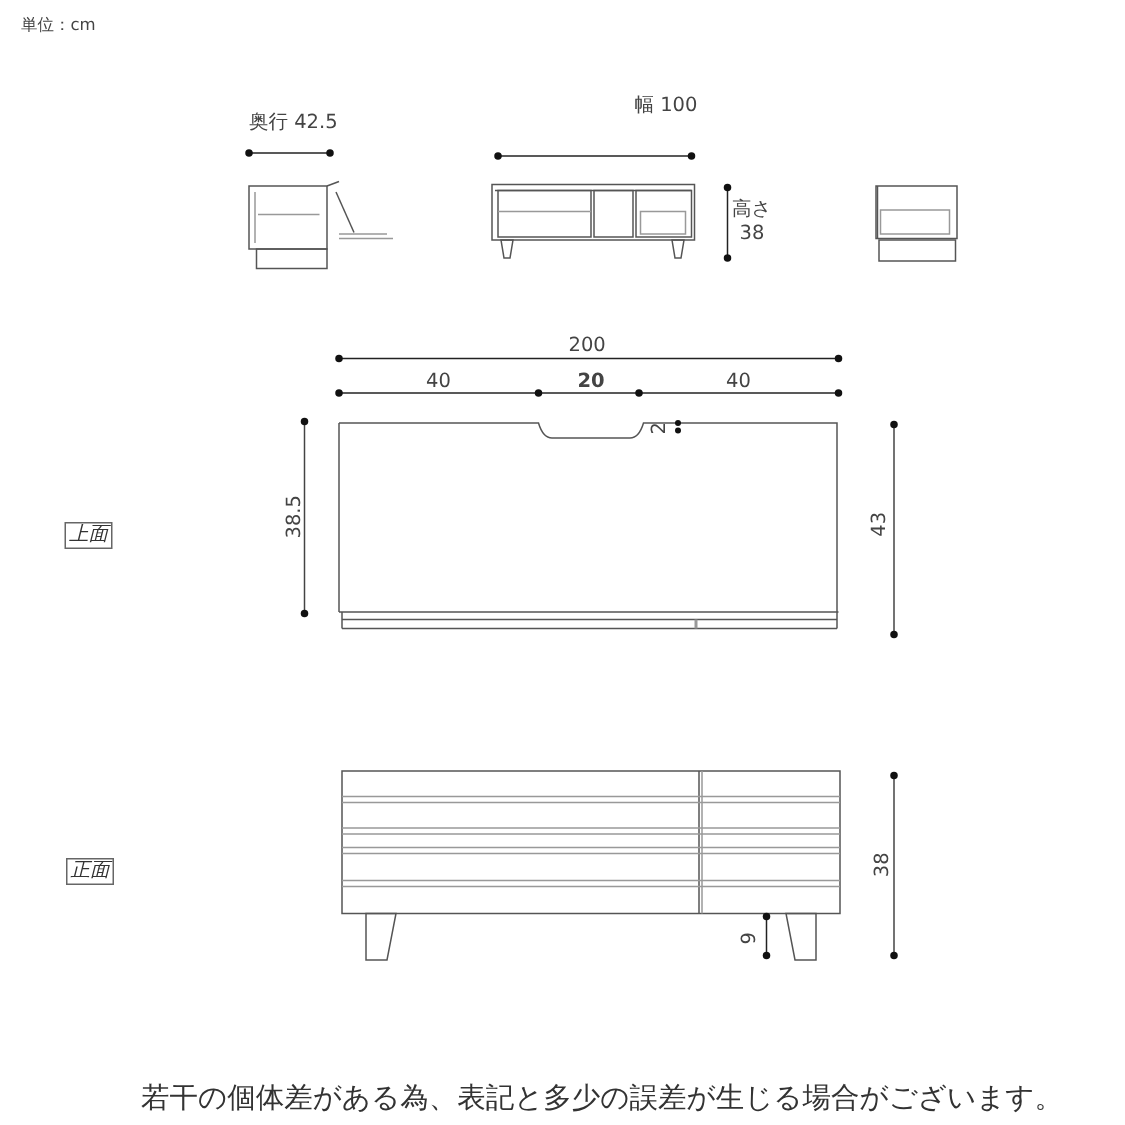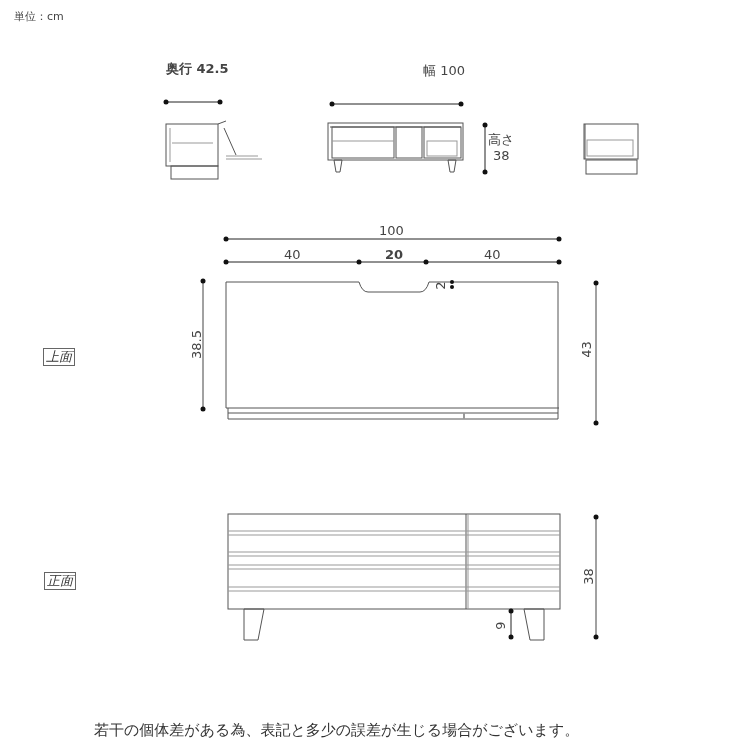--- a/index.html
+++ b/index.html
@@ -1,19 +1,19 @@
 <!DOCTYPE html>
 <html><head>
 <meta charset="utf-8">
 <style>
   html, body { margin:0; padding:0; background:#fff; }
   body { width:750px; height:750px; position:relative; overflow:hidden; font-family:"DejaVu Sans", sans-serif; color:#333; }
   .txt { position:absolute; white-space:nowrap; line-height:1; }
   .unit { left:14px; top:11px; font-size:11px; color:#444; }
-  .note { left:94px; top:723px; font-size:15px; color:#333; }
+  .note { left:94px; top:723px; font-size:19px; color:#333; }
   .dimlabel { font-size:13px; color:#444; }
   .vlabel { transform:rotate(-90deg); transform-origin:center center; }
   .tag { position:absolute; border:1px solid #666; font-size:13px; padding:1px 2px; line-height:1.1; color:#333;font-style:italic; }
   svg { position:absolute; left:0; top:0; }
 </style>
 </head>
 <body>
 
 <div class="txt unit">単位：cm</div>
 
@@ -107,26 +107,26 @@
       <circle cx="203" cy="409" r="2.5"></circle>
     <circle cx="596" cy="283" r="2.5"></circle>
       <circle cx="596" cy="423" r="2.5"></circle>
     <circle cx="511" cy="611" r="2.5"></circle>
       <circle cx="511" cy="637" r="2.5"></circle>
     <circle cx="596" cy="517" r="2.5"></circle>
       <circle cx="596" cy="637" r="2.5"></circle>
   </g>
 </svg>
 
-<div class="txt dimlabel" style="left:166px;top:62px;font-weight:bold;">奥行 42.5</div>
+<div class="txt dimlabel" style="left:166px;top:75px;">奥行 42.5</div>
 <div class="txt dimlabel" style="left:375px;top:64px;padding-left:48px;">幅 100</div>
 <div class="txt dimlabel" style="left:488px;top:133px;">高さ</div>
 <div class="txt dimlabel" style="left:493px;top:149px;">38</div>
 
-<div class="txt dimlabel" style="left:379px;top:224px;">100</div>
+<div class="txt dimlabel" style="left:379px;top:224px;">200</div>
 <div class="txt dimlabel" style="left:284px;top:248px;">40</div>
 <div class="txt dimlabel" style="left:385px;top:248px;font-weight:bold;">20</div>
 <div class="txt dimlabel" style="left:484px;top:248px;">40</div>
 <div class="txt dimlabel vlabel" style="left:436px;top:279px;">2</div>
 <div class="txt dimlabel vlabel" style="left:182px;top:338px;">38.5</div>
 <div class="txt dimlabel vlabel" style="left:578px;top:343px;">43</div>
 <div class="tag" style="left:43px;top:348px;">上面</div>
 
 <div class="tag" style="left:44px;top:572px;">正面</div>
 <div class="txt dimlabel vlabel" style="left:580px;top:570px;">38</div>

